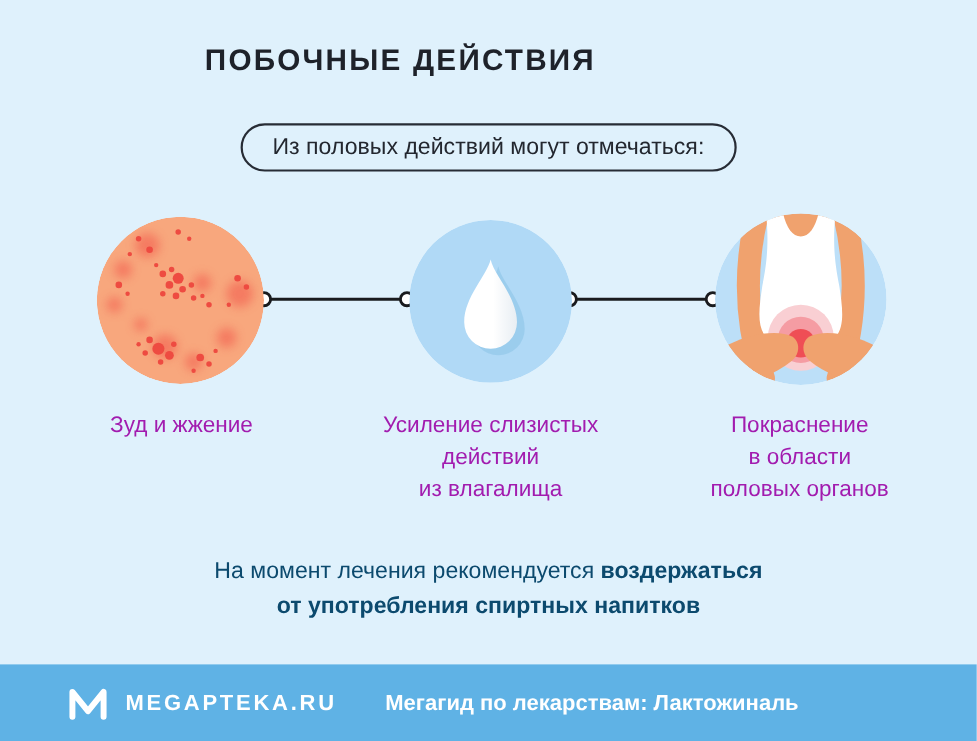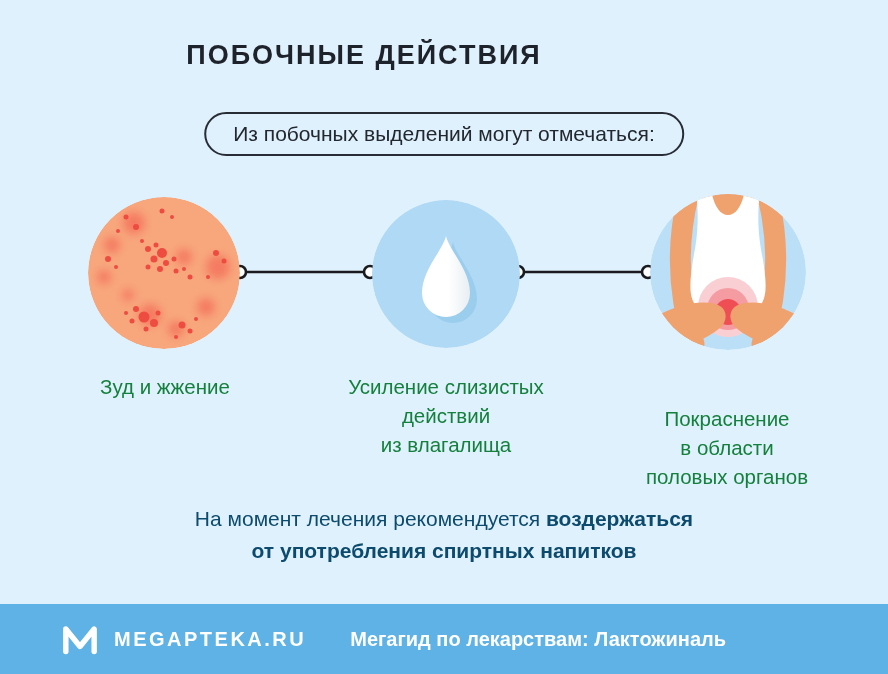--- a/index.html
+++ b/index.html
@@ -24,25 +24,25 @@
     position:absolute;border-radius:50%;overflow:hidden;
   }
   .circle svg{display:block;width:100%;height:100%;}
   #circle-rash{left:88px;top:197px;width:152px;height:152px;}
   #circle-drop{left:372px;top:200px;width:148px;height:148px;}
   #circle-body{left:650px;top:194px;width:156px;height:156px;}
   .connectors{position:absolute;left:0;top:250px;width:888px;height:44px;}
   .labels{position:absolute;top:372px;left:0;width:888px;}
   .effect-label{
     position:absolute;top:0;text-align:center;
-    font-size:20.5px;line-height:29px;white-space:pre-line;color:#15803d;
+    font-size:20.5px;line-height:29px;white-space:pre-line;color:#a21caf;
   }
   #label-1{left:40px;width:250px;}
   #label-2{left:316px;width:260px;}
-  #label-3{left:597px;width:260px;margin-top:32px;}
+  #label-3{left:597px;width:260px;}
   .note{
     position:absolute;top:503px;left:0;width:888px;
     text-align:center;font-size:21px;line-height:32px;color:#0c4a6e;
   }
   .note b{font-weight:bold;}
   .footer{
     position:absolute;left:0;top:604px;width:888px;height:70px;
     background:#5FB2E5;display:flex;align-items:center;
     padding-left:60px;box-sizing:border-box;gap:14px;color:#FFFFFF;
   }
@@ -51,21 +51,21 @@
   }
   .footer .caption{
     margin-left:30px;font-size:20px;font-weight:bold;white-space:nowrap;
   }
 </style>
 </head>
 <body>
 
 <div class="title">ПОБОЧНЫЕ ДЕЙСТВИЯ</div>
 
-<div class="pill">Из побочных выделений могут отмечаться:</div>
+<div class="pill">Из половых действий могут отмечаться:</div>
 
 <svg class="connectors" viewBox="0 0 888 44">
   <g stroke="#191B1E" stroke-width="2.6">
     <line x1="240" y1="22" x2="370" y2="22"></line>
     <line x1="518" y1="22" x2="648" y2="22"></line>
     <circle cx="240" cy="22" r="6" fill="#FFFFFF"></circle>
     <circle cx="370" cy="22" r="6" fill="#FFFFFF"></circle>
     <circle cx="518" cy="22" r="6" fill="#FFFFFF"></circle>
     <circle cx="648" cy="22" r="6" fill="#FFFFFF"></circle>
   </g>

